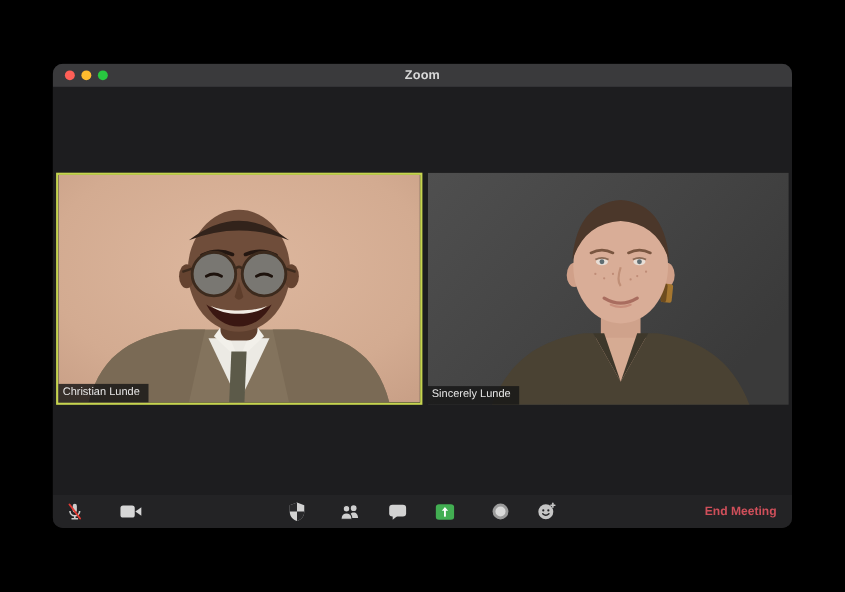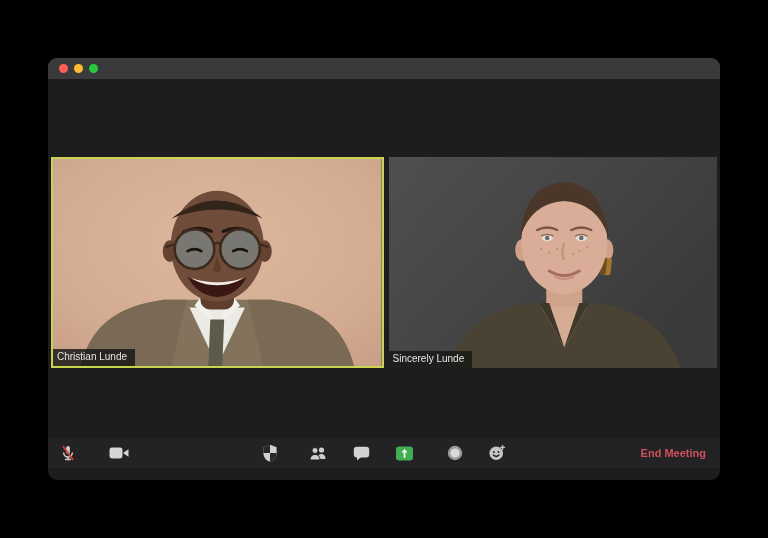--- a/index.html
+++ b/index.html
@@ -27,38 +27,39 @@
   .light.green{background:var(--traffic-green);}
   .title{position:absolute;left:0;right:0;text-align:center;color:#d8d8d8;
     font-size:11.5px;font-weight:bold;letter-spacing:.2px;}
   .stage{position:absolute;left:0;top:21px;right:0;bottom:30px;background:#1d1d1f;}
   .tiles{position:absolute;left:3px;right:3px;top:78px;height:211px;display:flex;gap:5px;}
   .tile{position:relative;flex:1;overflow:hidden;background:#2a2a2a;}
   .tile.active{border:2px solid var(--active-speaker-border);}
   .tile svg.portrait{position:absolute;left:0;top:0;width:100%;height:100%;display:block;}
   .name-tag{position:absolute;left:0;bottom:0;background:rgba(22,22,22,.82);
     color:#e6e6e6;font-size:10px;padding:3px 8px 4px 4px;line-height:1;z-index:2;}
-  .toolbar{position:absolute;left:0;bottom:12px;width:100%;height:30px;background:#232325;}
+  .toolbar{position:absolute;left:0;bottom:0;width:100%;height:30px;background:#232325;}
   .tb-btn{position:absolute;top:0;width:28px;height:30px;display:flex;
     align-items:center;justify-content:center;cursor:pointer;}
   .end-meeting{position:absolute;right:14px;top:0;height:30px;display:flex;align-items:center;
     color:var(--end-meeting);font-size:11px;font-weight:bold;cursor:pointer;}
 </style>
 </head>
 <body>
 
 <div class="desktop">
   <div class="window">
 
     <div class="titlebar">
       <div class="traffic">
         <span class="light red"></span>
         <span class="light yellow"></span>
         <span class="light green"></span>
       </div>
+      <div class="title">Zoom</div>
     </div>
 
     <div class="stage">
       <div class="tiles">
 
         <div class="tile active">
           <svg class="portrait" viewBox="0 0 332 209" preserveAspectRatio="xMidYMid slice" aria-hidden="true">
             <defs>
               <radialGradient id="bgM" cx="50%" cy="40%" r="75%">
                 <stop offset="0%" stop-color="#ddb79e"></stop>

